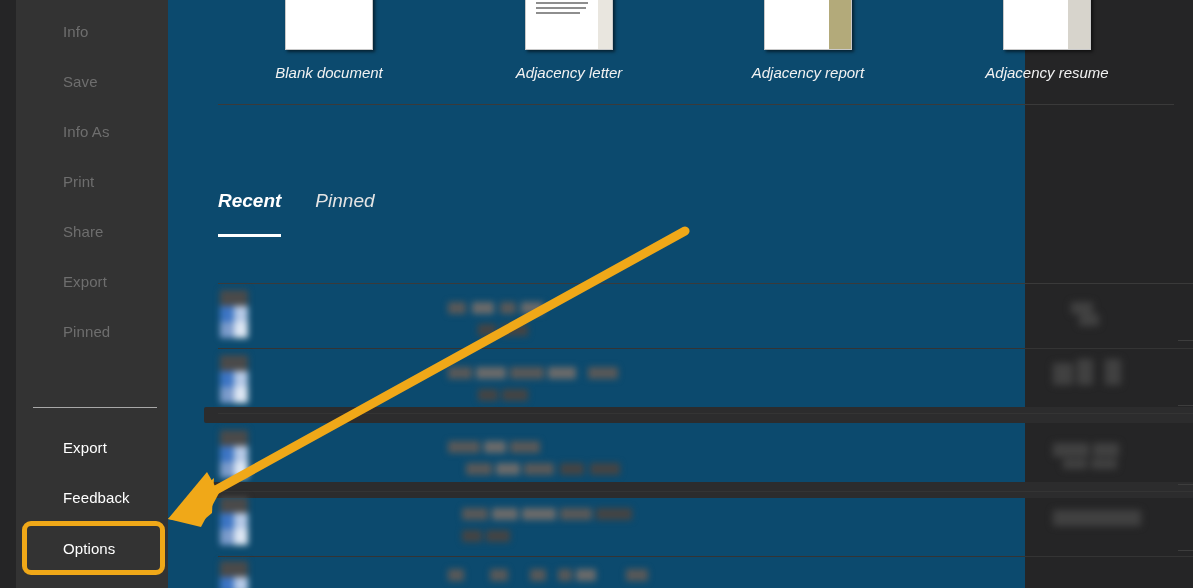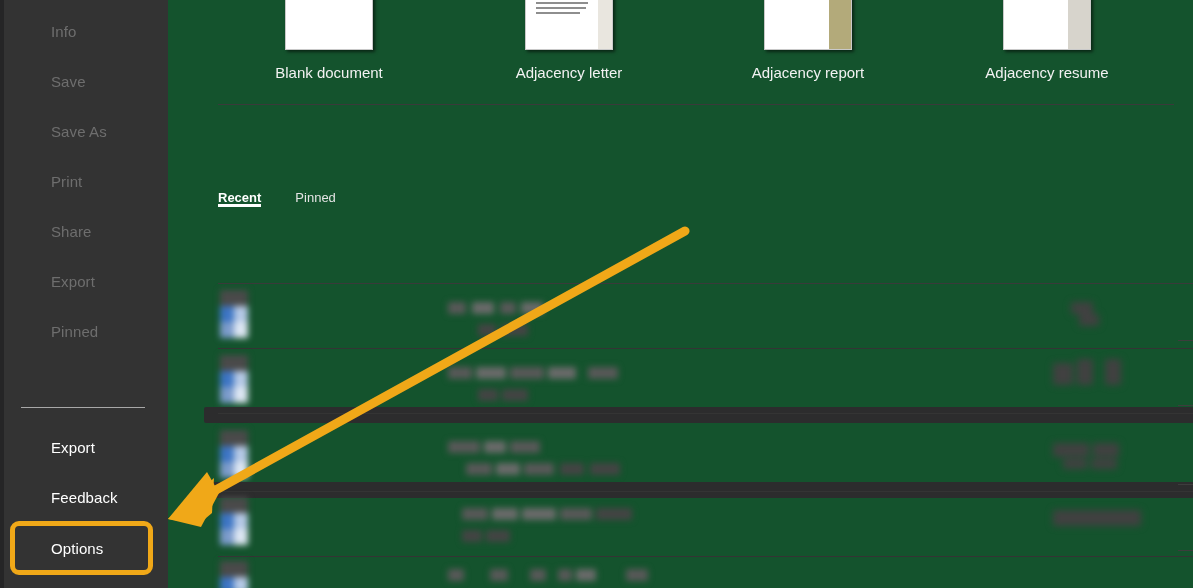--- a/index.html
+++ b/index.html
@@ -14,21 +14,21 @@
     overflow: hidden;
     background: #252526;
     font-family: "Liberation Sans", sans-serif;
     color: #ffffff;
     -webkit-font-smoothing: antialiased;
   }
 
   
   #sidebar {
     position: absolute;
-    left: 4px; top: 0;
+    left: 16px; top: 0;
     width: 194px;
     height: 588px;
     background: #333333;
   }
   .nav-item {
     position: absolute;
     left: 0;
     width: 168px;
     height: 50px;
     display: flex;
@@ -60,23 +60,24 @@
     border: 5px solid #f0a818;
     border-radius: 9px;
     box-sizing: border-box;
     pointer-events: none;
   }
 
   
   #main {
     position: absolute;
     left: 168px; top: 0;
-    width: 1025px;
+    width: 857px;
     height: 588px;
-    background: #14532d;
+    background: #0c4a6e;
+    font-style: italic;
   }
 
   
   #templates {
     position: absolute;
     left: 0; top: 0;
     width: 1025px;
     height: 105px;
   }
   .tpl {
@@ -124,22 +125,22 @@
 
   
   #tabs {
     position: absolute;
     left: 50px; top: 190px;
     display: flex;
     gap: 34px;
     align-items: flex-end;
   }
   .tab {
-    font-size: 13px;
-    padding-bottom: 2px;
+    font-size: 19px;
+    padding-bottom: 25px;
     position: relative;
   }
   .tab.active { color: #ffffff; font-weight: bold; }
   .tab.inactive { color: #e4e4e4; font-weight: normal; }
   .tab.active::after {
     content: "";
     position: absolute;
     left: 0; bottom: 0;
     width: 100%; height: 3px;
     background: #ffffff;
@@ -268,21 +269,21 @@
 
   <div id="sidebar">
 
     <div class="nav-item disabled" style="top:6px">
         <span>Info</span>
       </div>
     <div class="nav-item disabled" style="top:56px">
         <span>Save</span>
       </div>
     <div class="nav-item disabled" style="top:106px">
-        <span>Save As</span>
+        <span>Info As</span>
       </div>
     <div class="nav-item disabled" style="top:156px">
         <span>Print</span>
       </div>
     <div class="nav-item disabled" style="top:206px">
         <span>Share</span>
       </div>
     <div class="nav-item disabled" style="top:256px">
         <span>Export</span>
       </div>

